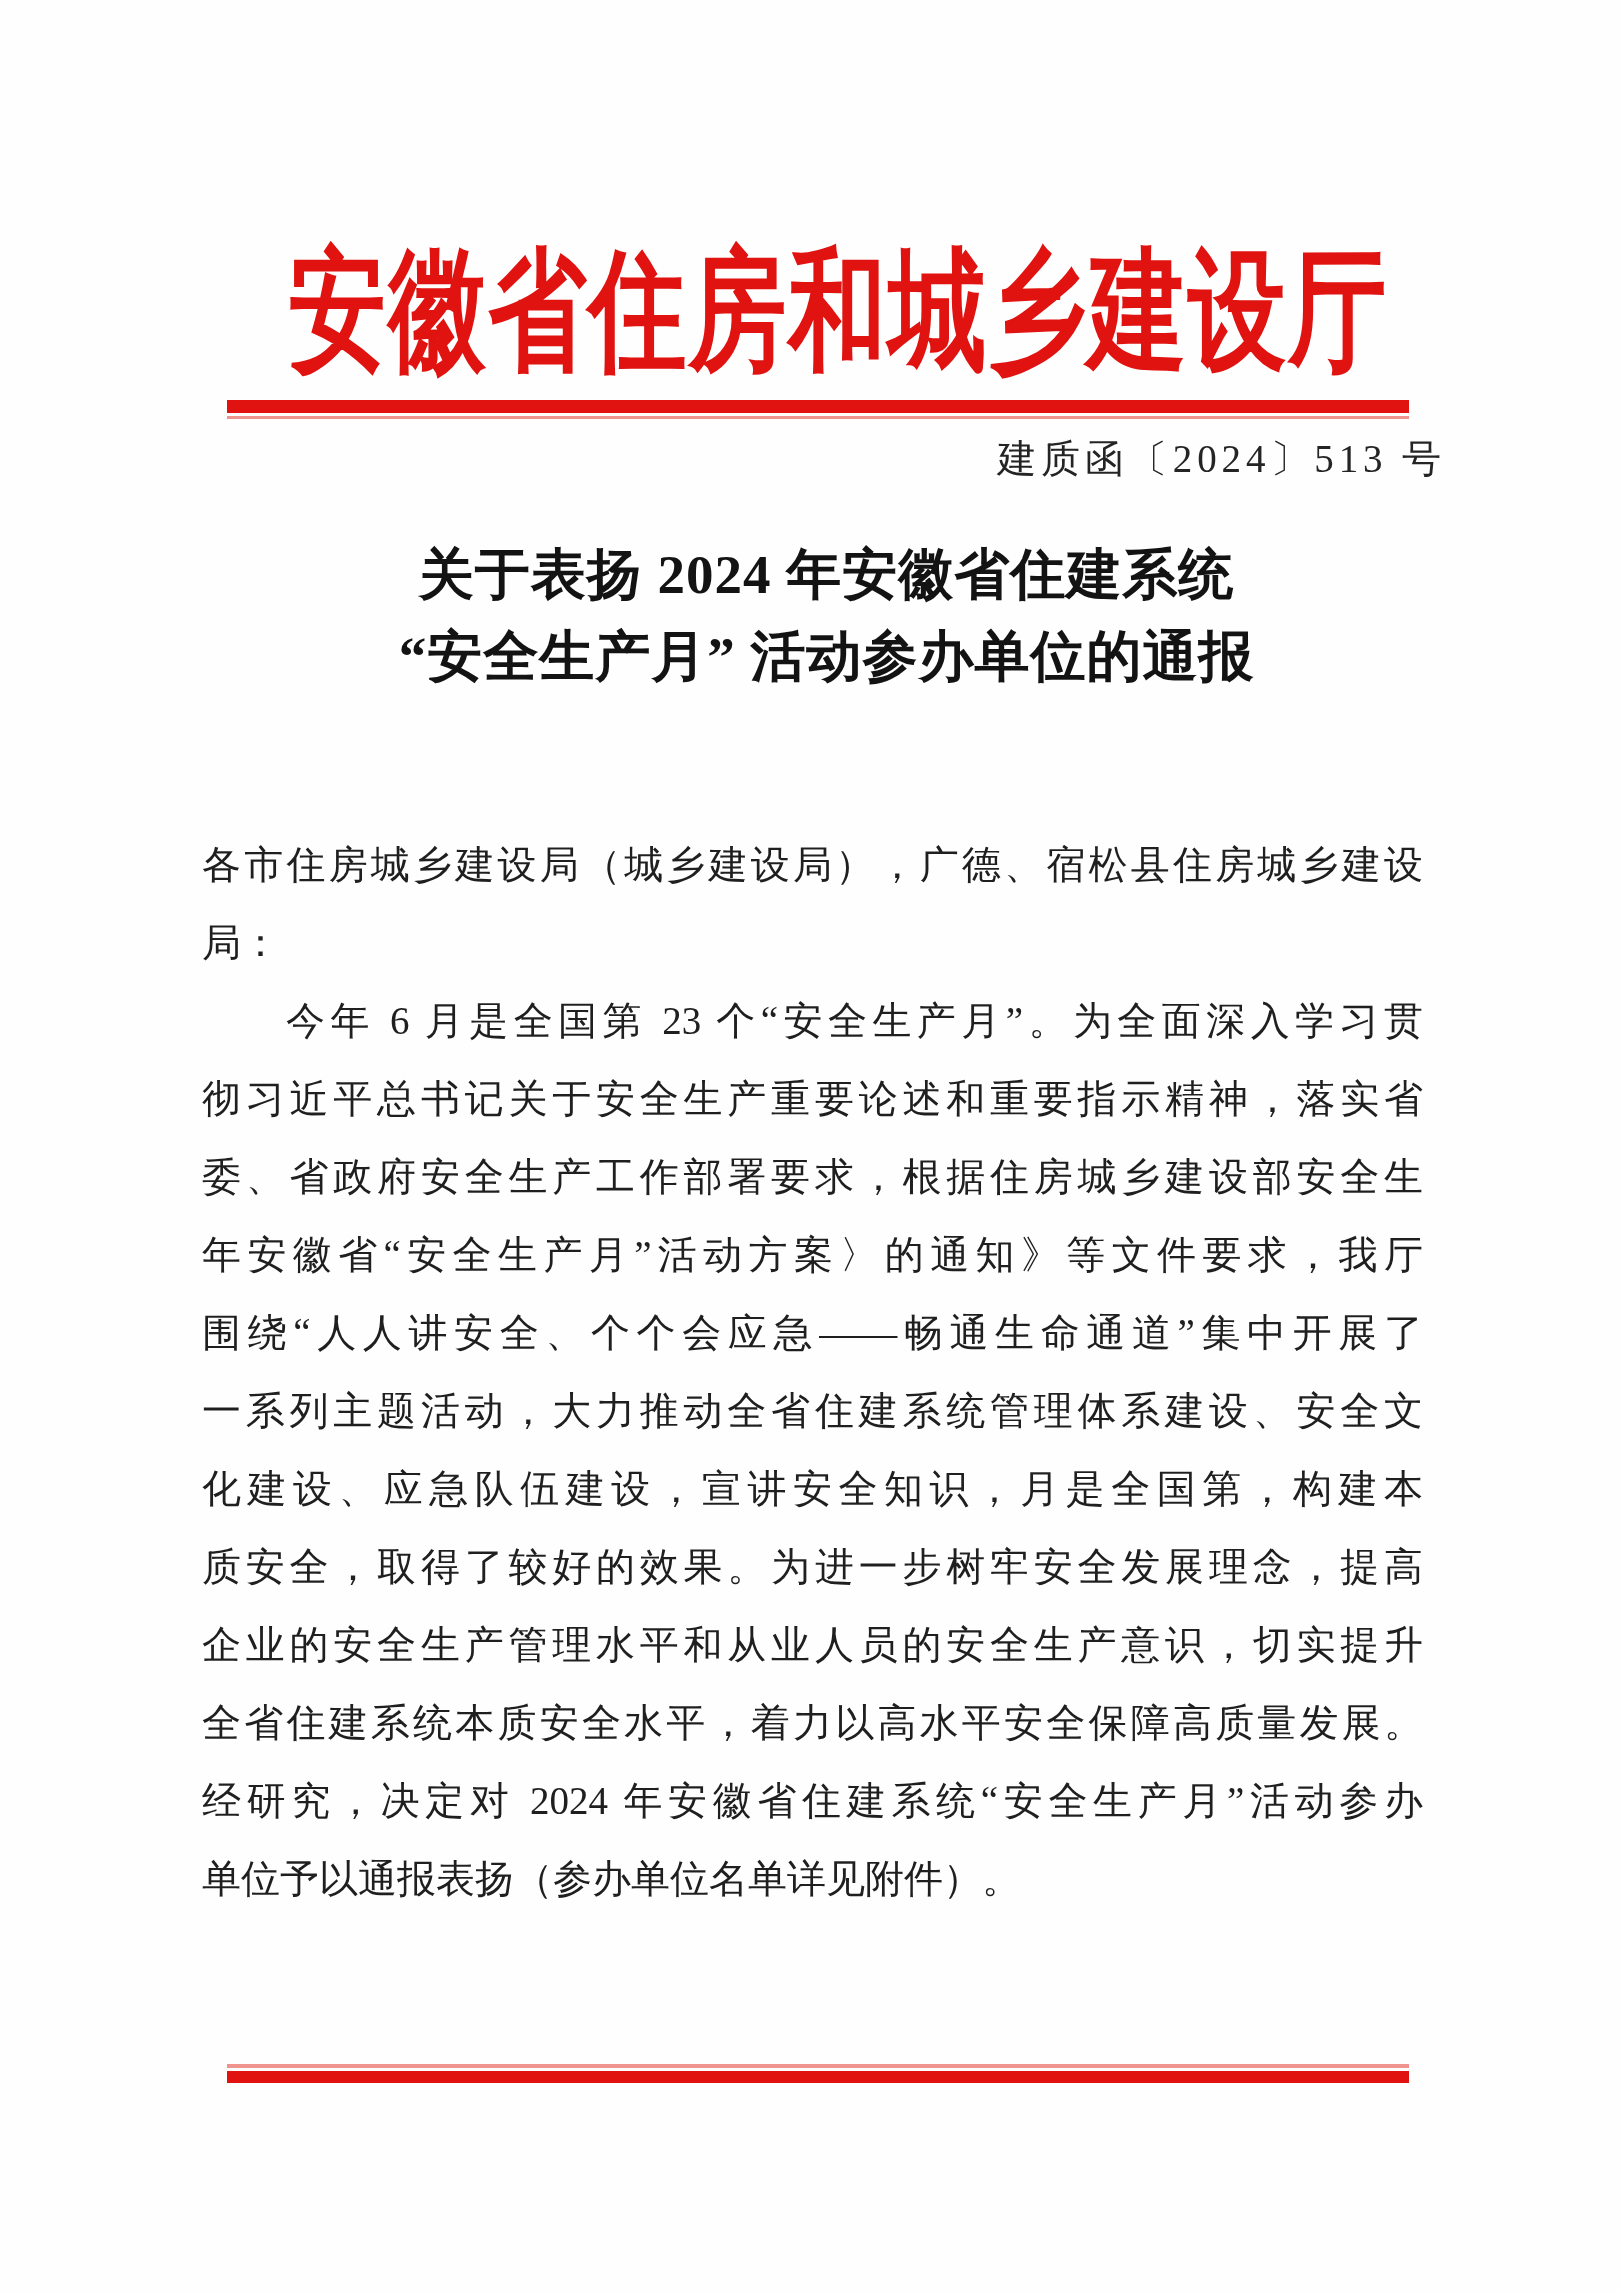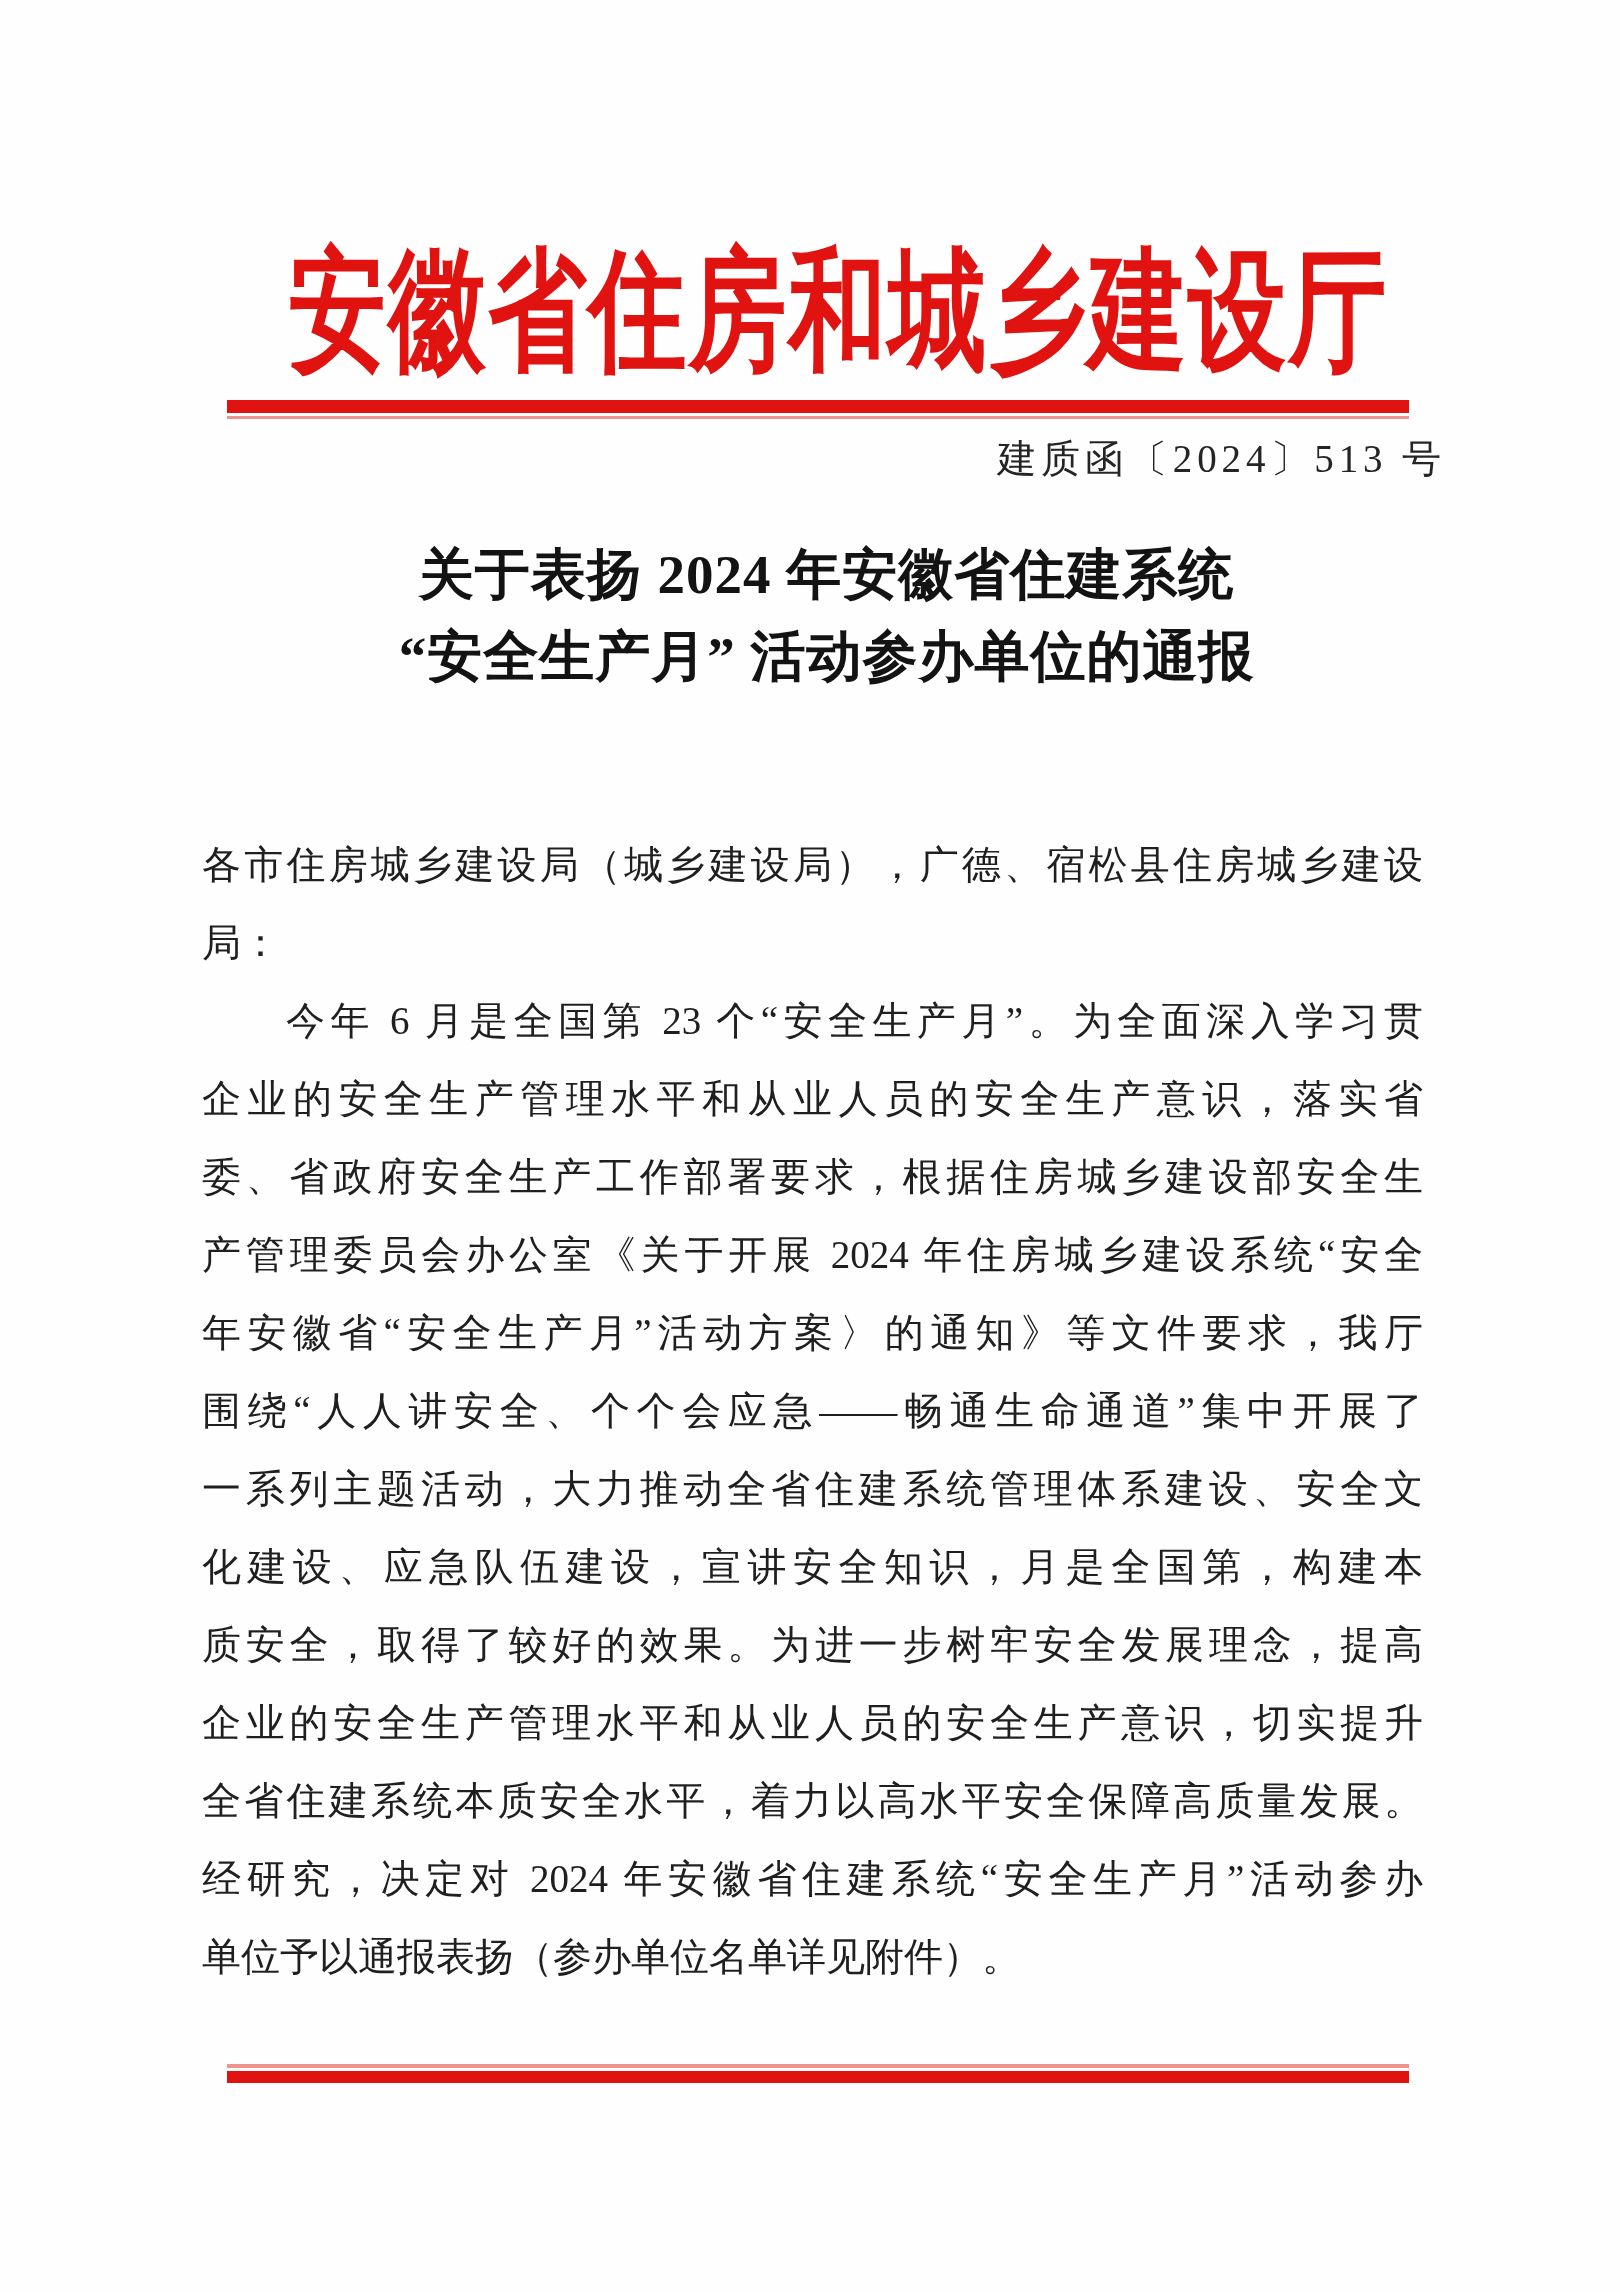--- a/index.html
+++ b/index.html
@@ -105,23 +105,22 @@
 
   <div class="doc-title">
     <div>关于表扬 2024 年安徽省住建系统</div>
     <div>“安全生产月” 活动参办单位的通报</div>
   </div>
 
   <div class="doc-body">
       <div class="body-line">各市住房城乡建设局（城乡建设局），广德、宿松县住房城乡建设</div>
       <div class="body-line left">局：</div>
       <div class="body-line indent">今年 6 月是全国第 23 个“安全生产月”。为全面深入学习贯</div>
-      <div class="body-line">企业的安全生产管理水平和从业人员的安全生产意识，落实省</div>
+      <div class="body-line">彻习近平总书记关于安全生产重要论述和重要指示精神，落实省</div>
       <div class="body-line">委、省政府安全生产工作部署要求，根据住房城乡建设部安全生</div>
-      <div class="body-line">产管理委员会办公室《关于开展 2024 年住房城乡建设系统“安全</div>
       <div class="body-line">年安徽省“安全生产月”活动方案〉的通知》等文件要求，我厅</div>
       <div class="body-line">围绕“人人讲安全、个个会应急——畅通生命通道”集中开展了</div>
       <div class="body-line">一系列主题活动，大力推动全省住建系统管理体系建设、安全文</div>
       <div class="body-line">化建设、应急队伍建设，宣讲安全知识，月是全国第，构建本</div>
       <div class="body-line">质安全，取得了较好的效果。为进一步树牢安全发展理念，提高</div>
       <div class="body-line">企业的安全生产管理水平和从业人员的安全生产意识，切实提升</div>
       <div class="body-line">全省住建系统本质安全水平，着力以高水平安全保障高质量发展。</div>
       <div class="body-line">经研究，决定对 2024 年安徽省住建系统“安全生产月”活动参办</div>
       <div class="body-line left">单位予以通报表扬（参办单位名单详见附件）。</div>
     </div>

